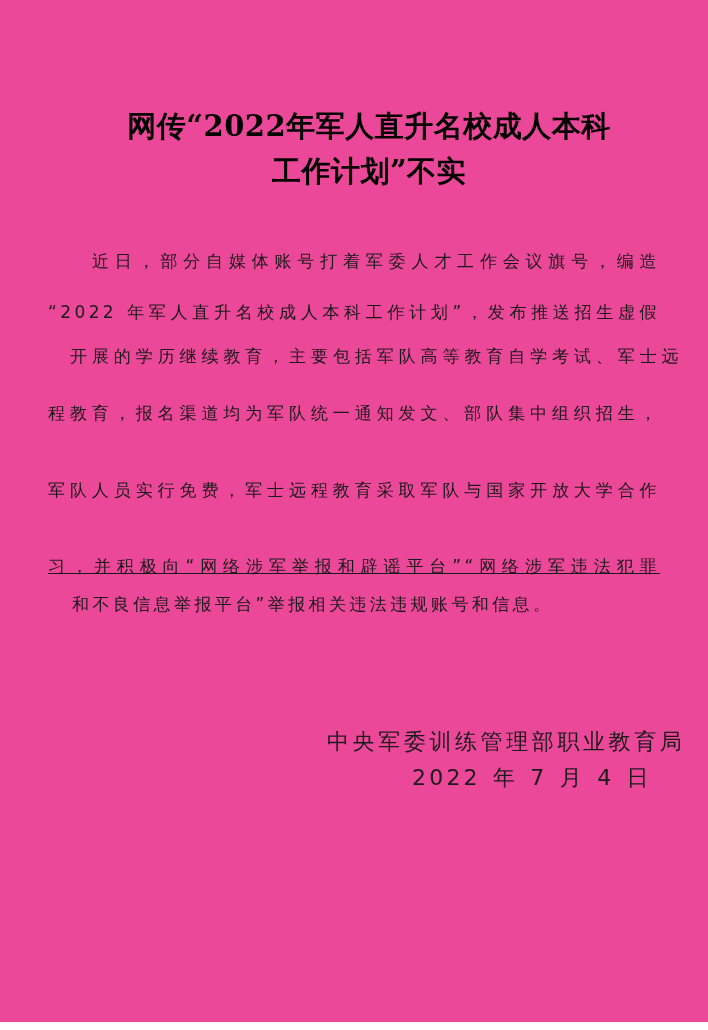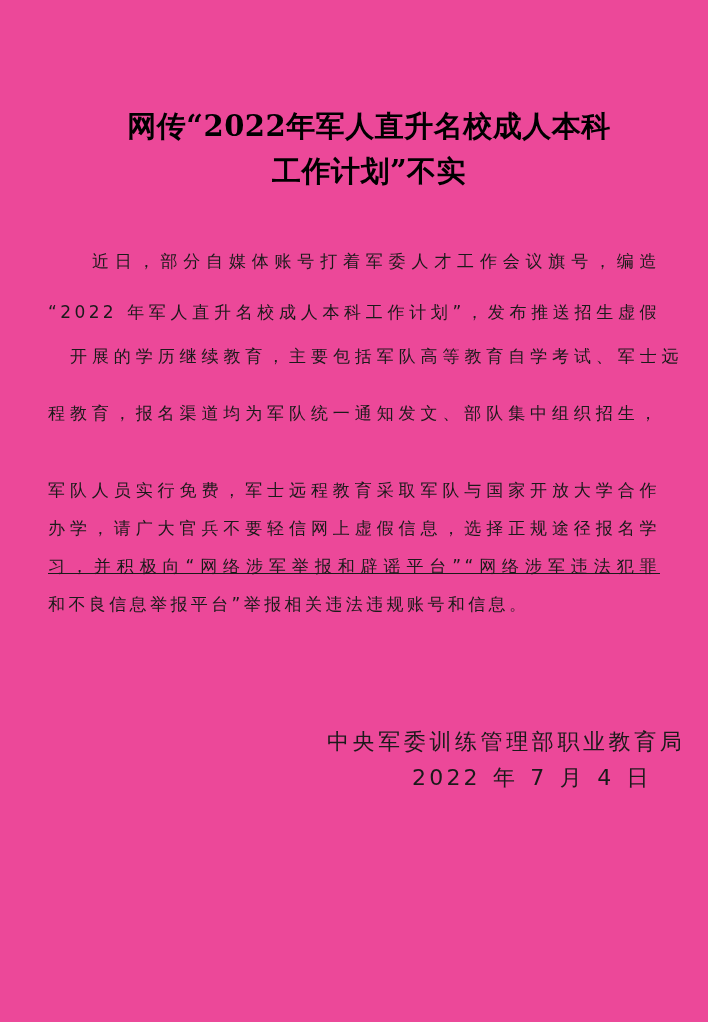--- a/index.html
+++ b/index.html
@@ -64,19 +64,18 @@
 
 <div class="page">
   <div class="title l1">网传“2022年军人直升名校成人本科</div>
   <div class="title l2">工作计划”不实</div>
 
   <div class="body-line" style="left:92px;width:568px;top:249px;">近日，部分自媒体账号打着军委人才工作会议旗号，编造</div>
   <div class="body-line" style="top:300px;">“2022 年军人直升名校成人本科工作计划”，发布推送招生虚假</div>
   <div class="body-line" style="top:344px;margin-left:22px;">开展的学历继续教育，主要包括军队高等教育自学考试、军士远</div>
   <div class="body-line" style="top:402px;font-family:Liberation Serif, serif;">程教育，报名渠道均为军队统一通知发文、部队集中组织招生，</div>
   <div class="body-line" style="top:478px;">军队人员实行免费，军士远程教育采取军队与国家开放大学合作</div>
-  <div class="body-line" style="top:516px;">办学，请广大官兵不要轻信网上虚假信息，选择正规途径报名学</div>
   <div class="body-line" style="top:554px;text-decoration:underline;">习，并积极向“网络涉军举报和辟谣平台”“网络涉军违法犯罪</div>
-  <div class="body-line last" style="top:592px;">和不良信息举报平台”举报相关违法违规账号和信息。</div>
+  <div class="body-line last" style="top:592px;margin-left:24px;">和不良信息举报平台”举报相关违法违规账号和信息。</div>
 
   <div class="sign org">中央军委训练管理部职业教育局</div>
   <div class="sign date">2022 年 7 月 4 日</div>
 </div>
 
 </body></html>

